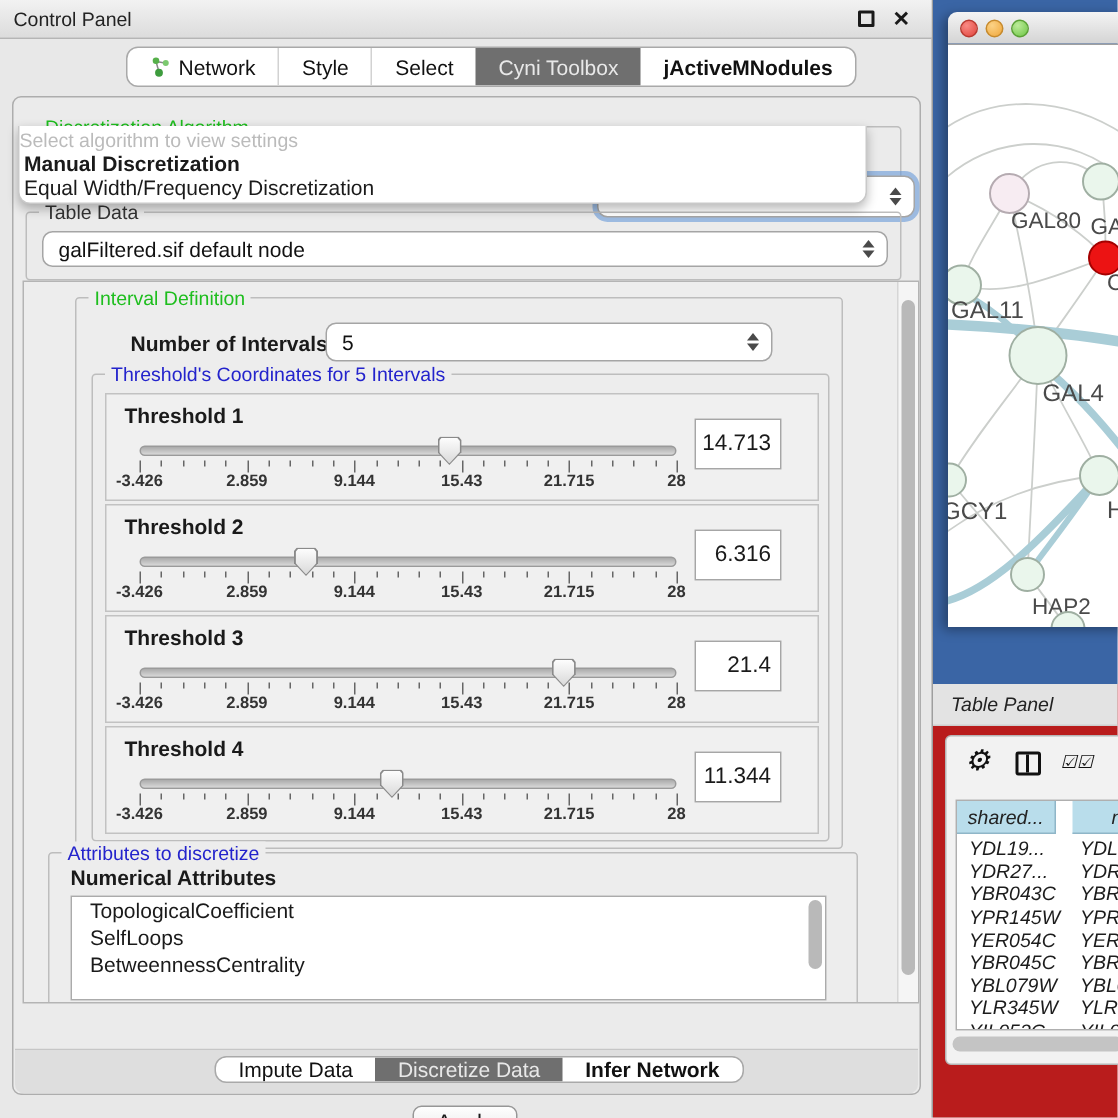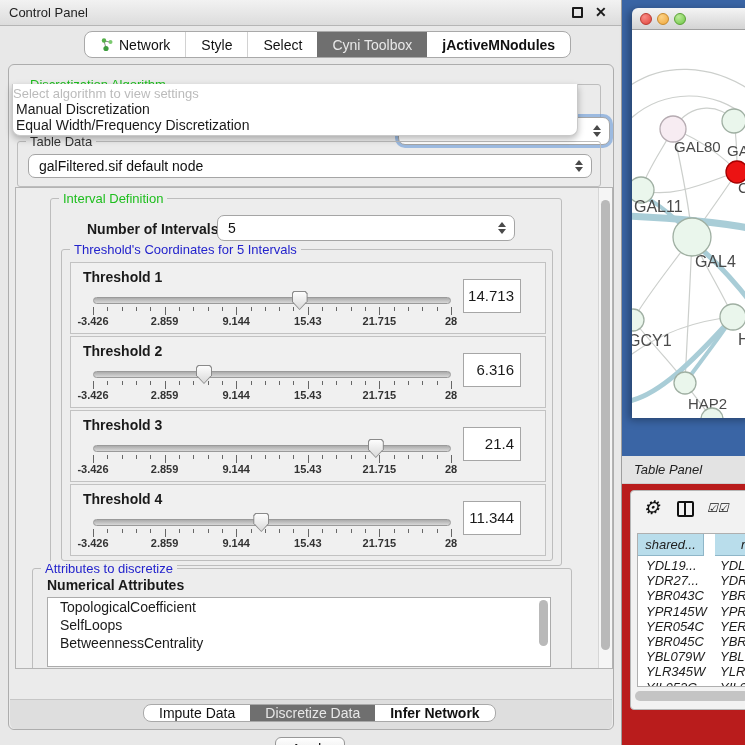--- a/index.html
+++ b/index.html
@@ -52,21 +52,21 @@
   #algo-combo { left:380px; top:32px; width:212px; height:28px; z-index:1;
     box-shadow:0 0 0 3px rgba(104,153,216,.6); }
 
   
   #algo-popup { position:absolute; left:12px; top:84px; width:566px; height:52px;
     background:#FFF; border:1px solid #C9C9C9; border-top:none; border-radius:0 0 8px 8px;
     box-shadow:0 3px 7px rgba(0,0,0,.28); z-index:6; }
   #algo-placeholder { position:absolute; top:2px; left:0; width:100%; text-align:left;
     font-size:13px; color:#BBBBBB; }
   .algo-option { position:absolute; left:3px; width:560px; font-size:14px; cursor:pointer; }
-  #algo-opt-0 { top:17px; font-weight:normal; }
+  #algo-opt-0 { top:17px; font-weight:bold; }
   #algo-opt-1 { top:33px; }
 
   
   #main-panel { position:absolute; left:6px; top:122px; width:598px; height:482px;
     background:#EDEDED; border:1px solid #B4B4B4; overflow:hidden; }
   #main-vscroll { position:absolute; right:0; top:0; width:14px; height:100%;
     background:#F5F5F5; border-left:1px solid #D6D6D6; }
   #main-vscroll .thumb { position:absolute; left:2px; top:12px; width:9px; height:450px;
     background:#B9B9B9; border-radius:5px; cursor:pointer; }
 

